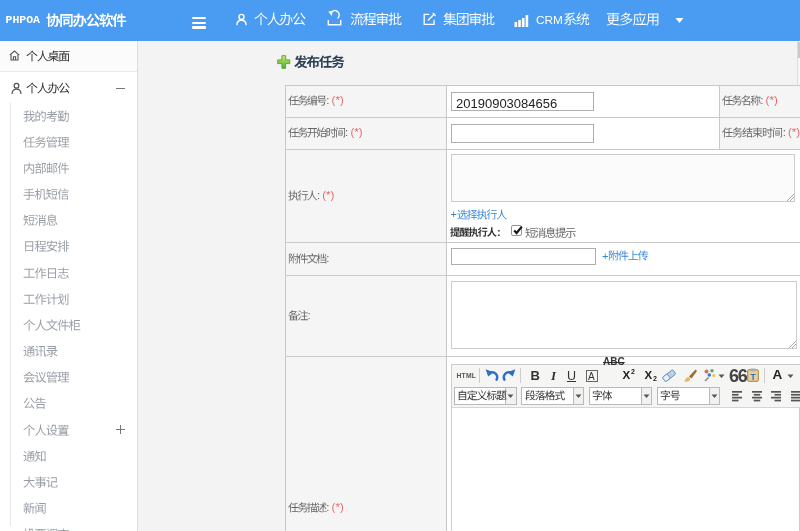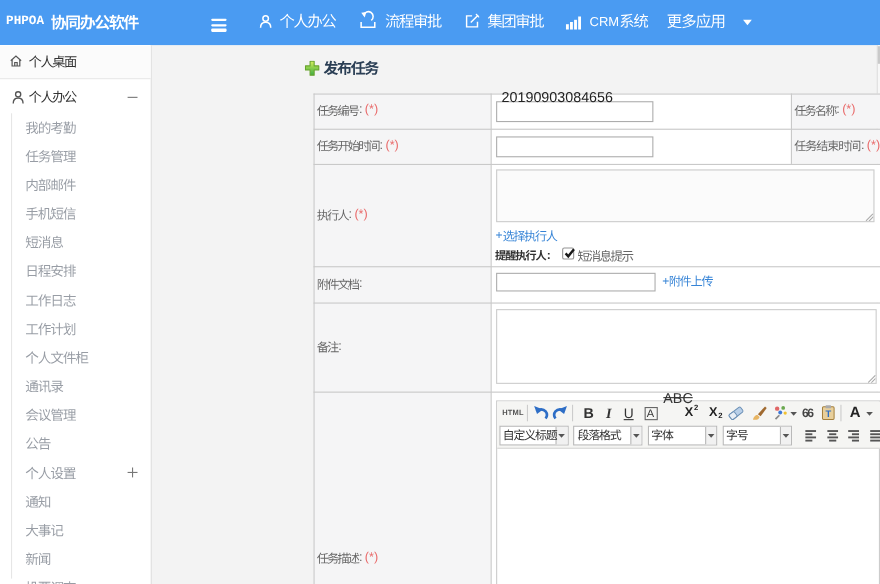--- a/index.html
+++ b/index.html
@@ -357,21 +357,21 @@
     <g transform="translate(0,9.62)" fill="#666">
       <path transform="translate(0.0,0) scale(0.011000,-0.011000)" d="M343 31V-41H944V31H677V340H960V412H677V691C767 708 852 729 920 752L864 815C741 770 523 731 337 706C345 689 356 661 359 643C437 652 520 663 601 677V412H304V340H601V31ZM295 840C232 683 130 529 22 431C36 413 60 374 68 356C108 395 148 441 186 492V-80H260V603C301 671 338 744 367 817Z"></path>
       <path transform="translate(9.4,0) scale(0.011000,-0.011000)" d="M446 381C442 345 435 312 427 282H126V216H404C346 87 235 20 57 -14C70 -29 91 -62 98 -78C296 -31 420 53 484 216H788C771 84 751 23 728 4C717 -5 705 -6 684 -6C660 -6 595 -5 532 1C545 -18 554 -46 556 -66C616 -69 675 -70 706 -69C742 -67 765 -61 787 -41C822 -10 844 66 866 248C868 259 870 282 870 282H505C513 311 519 342 524 375ZM745 673C686 613 604 565 509 527C430 561 367 604 324 659L338 673ZM382 841C330 754 231 651 90 579C106 567 127 540 137 523C188 551 234 583 275 616C315 569 365 529 424 497C305 459 173 435 46 423C58 406 71 376 76 357C222 375 373 406 508 457C624 410 764 382 919 369C928 390 945 420 961 437C827 444 702 463 597 495C708 549 802 619 862 710L817 741L804 737H397C421 766 442 796 460 826Z"></path>
       <path transform="translate(18.8,0) scale(0.011000,-0.011000)" d="M748 840V696H569V840H497V696H358V628H497V497H569V628H748V497H820V628H952V696H820V840ZM471 181H622V40H471ZM471 247V385H622V247ZM844 181V40H690V181ZM844 247H690V385H844ZM402 452V-78H471V-27H844V-73H916V452ZM163 839V638H42V568H163V348C112 332 65 319 28 309L47 235L163 273V14C163 0 158 -4 146 -4C134 -5 95 -5 51 -4C61 -24 70 -55 73 -73C136 -74 175 -71 199 -59C224 -48 233 -27 233 14V296L343 332L333 401L233 370V568H340V638H233V839Z"></path>
       <path transform="translate(28.2,0) scale(0.011000,-0.011000)" d="M711 784C756 747 812 693 838 659L896 699C869 733 812 784 767 819ZM68 763C122 706 188 629 217 579L280 619C249 669 182 744 127 798ZM592 830V645H320V574H555C498 424 402 275 302 198C319 185 343 159 355 142C445 219 531 352 592 496V67H666V491C755 388 844 268 885 185L945 228C894 323 780 466 678 574H939V645H666V830ZM266 483H48V413H194V110C148 94 95 52 41 1L89 -62C142 -1 194 52 231 52C254 52 285 23 327 -1C397 -41 482 -51 600 -51C695 -51 869 -45 941 -40C942 -20 954 16 962 35C865 24 717 17 602 17C495 17 408 24 344 60C309 79 286 97 266 107Z"></path>
     </g>
   </svg>
 <div style="position:absolute;left:326.3px;top:499.4px;height:17px;line-height:17px;font-size:11.5px;color:#666;font-weight:400;font-family:'Liberation Sans',sans-serif;white-space:pre">:</div>
 <div style="position:absolute;left:331.6px;top:499.4px;height:17px;line-height:17px;font-size:11.5px;color:#e96a6a;font-weight:400;font-family:'Liberation Sans',sans-serif;white-space:pre">(*)</div>
 <div style="position:absolute;left:451.0px;top:92.0px;width:143.0px;height:19.0px;background:#fff;border:1px solid #adadad;box-sizing:border-box"></div>
-<div style="position:absolute;left:456.0px;top:79px;height:20px;line-height:20px;font-size:13.0px;color:#222;font-weight:400;font-family:'Liberation Sans',sans-serif;white-space:pre">20190903084656</div>
+<div style="position:absolute;left:456.0px;top:94px;height:20px;line-height:20px;font-size:13.0px;color:#222;font-weight:400;font-family:'Liberation Sans',sans-serif;white-space:pre">20190903084656</div>
 <div style="position:absolute;left:451.0px;top:124.0px;width:143.0px;height:19.0px;background:#fff;border:1px solid #adadad;box-sizing:border-box"></div>
 <div style="position:absolute;left:451px;top:154px;width:344px;height:48px;background:#fbfbfb;border:1px solid #ccc;box-sizing:border-box"></div>
 <svg style="position:absolute;left:787px;top:194px" width="7" height="7" viewBox="0 0 7 7" stroke="#aaa" stroke-width="1">
     <path d="M0 7 L7 0 M3 7 L7 3"></path>
   </svg>
 <div style="position:absolute;left:450.5px;top:206.2px;height:16px;line-height:16px;font-size:11.0px;color:#3583d6;font-weight:400;font-family:'Liberation Sans',sans-serif;white-space:pre">+</div>
 <svg style="position:absolute;left:456.5px;top:208.8px;overflow:visible;" width="49" height="14">
     <g transform="translate(0,9.62)" fill="#3583d6">
       <path transform="translate(0.0,0) scale(0.011000,-0.011000)" d="M61 765C119 716 187 646 216 597L278 644C246 692 177 760 118 806ZM446 810C422 721 380 633 326 574C344 565 376 545 390 534C413 562 435 597 455 636H603V490H320V423H501C484 292 443 197 293 144C309 130 331 102 339 83C507 149 557 264 576 423H679V191C679 115 696 93 771 93C786 93 854 93 869 93C932 93 952 125 959 252C938 257 907 268 893 282C890 177 886 163 861 163C847 163 792 163 782 163C756 163 753 166 753 191V423H951V490H678V636H909V701H678V836H603V701H485C498 731 509 763 518 795ZM251 456H56V386H179V83C136 63 90 27 45 -15L95 -80C152 -18 206 34 243 34C265 34 296 5 335 -19C401 -58 484 -68 600 -68C698 -68 867 -63 945 -58C946 -36 958 1 966 20C867 10 715 3 601 3C495 3 411 9 349 46C301 74 278 98 251 100Z"></path>
       <path transform="translate(9.8,0) scale(0.011000,-0.011000)" d="M177 839V639H46V569H177V356C124 340 75 326 36 315L55 242L177 281V12C177 -1 172 -5 160 -6C148 -6 109 -7 66 -5C76 -26 85 -57 88 -76C152 -76 191 -75 216 -62C241 -50 250 -29 250 12V305L366 343L356 412L250 379V569H369V639H250V839ZM804 719C768 667 719 621 662 581C610 621 566 667 532 719ZM396 787V719H460C497 652 546 594 604 544C526 497 438 462 353 441C367 426 385 398 393 380C484 407 577 447 660 500C738 446 829 405 928 379C938 399 959 427 974 442C880 462 794 496 720 542C799 602 866 677 909 765L864 790L851 787ZM620 412V324H417V256H620V153H366V85H620V-82H695V85H957V153H695V256H885V324H695V412Z"></path>
@@ -428,21 +428,21 @@
 <svg style="position:absolute;left:501.5px;top:368px" width="14" height="15" viewBox="0 0 14 15">
     <path d="M11 6 C9 3.4 5 3.6 3 6 C1.4 8 1.6 10.6 3 12.4" fill="none" stroke="#2e6ec6" stroke-width="2.4"></path>
     <path d="M13.4 1.2 L10.8 8.4 L5.4 4.2 Z" fill="#2e6ec6"></path>
   </svg>
 <div style="position:absolute;left:520px;top:368px;width:1px;height:15px;background:#ccc"></div>
 <div style="position:absolute;left:530.5px;top:366.2px;height:20px;line-height:20px;font-size:13.0px;color:#333;font-weight:700;font-family:'Liberation Sans',sans-serif;white-space:pre">B</div>
 <div style="position:absolute;left:551.0px;top:366.2px;height:20px;line-height:20px;font-size:13.0px;color:#333;font-weight:700;font-family:'Liberation Serif',sans-serif;white-space:pre"><i>I</i></div>
 <div style="position:absolute;left:567.0px;top:366.6px;height:19px;line-height:19px;font-size:12.5px;color:#333;font-weight:400;font-family:'Liberation Sans',sans-serif;white-space:pre"><u>U</u></div>
 <div style="position:absolute;left:585.5px;top:369.5px;width:12px;height:12px;border:1px solid #666;box-sizing:border-box"></div>
 <div style="position:absolute;left:588.0px;top:368.5px;height:15px;line-height:15px;font-size:10.0px;color:#333;font-weight:400;font-family:'Liberation Sans',sans-serif;white-space:pre">A</div>
-<div style="position:absolute;left:603.0px;top:356px;height:11px;line-height:11px;font-size:13px;color:#333;font-weight:400;font-family:'Liberation Sans',sans-serif;white-space:pre"><s>ABC</s></div>
+<div style="position:absolute;left:603.0px;top:356px;height:11px;line-height:11px;font-size:10px;color:#333;font-weight:700;font-family:'Liberation Sans',sans-serif;white-space:pre"><s>ABC</s></div>
 <div style="position:absolute;left:622.5px;top:367.4px;height:17px;line-height:17px;font-size:11.5px;color:#222;font-weight:700;font-family:'Liberation Sans',sans-serif;white-space:pre">X</div>
 <div style="position:absolute;left:631.0px;top:367.2px;height:10px;line-height:10px;font-size:7.0px;color:#222;font-weight:700;font-family:'Liberation Sans',sans-serif;white-space:pre">2</div>
 <div style="position:absolute;left:644.5px;top:367.4px;height:17px;line-height:17px;font-size:11.5px;color:#222;font-weight:700;font-family:'Liberation Sans',sans-serif;white-space:pre">X</div>
 <div style="position:absolute;left:653.0px;top:373.8px;height:10px;line-height:10px;font-size:7.0px;color:#222;font-weight:700;font-family:'Liberation Sans',sans-serif;white-space:pre">2</div>
 <svg style="position:absolute;left:662px;top:369px" width="14" height="13" viewBox="0 0 14 13">
     <g transform="rotate(-38 7 6.5)">
       <rect x="0.5" y="4" width="13" height="5.5" rx="1.2" fill="#b8cfe8" stroke="#6a8fb5" stroke-width="0.9"></rect>
       <rect x="0.5" y="4" width="6" height="5.5" rx="1.2" fill="#e8eef5" stroke="#6a8fb5" stroke-width="0.9"></rect>
     </g>
   </svg>
@@ -453,21 +453,21 @@
 <svg style="position:absolute;left:703px;top:367.5px" width="13" height="14" viewBox="0 0 13 14">
     <circle cx="3.5" cy="3.5" r="2" fill="#e06666"></circle>
     <circle cx="9" cy="2.8" r="1.7" fill="#6aa84f"></circle>
     <circle cx="6.3" cy="7" r="1.8" fill="#3c78d8"></circle>
     <circle cx="10.8" cy="7.5" r="1.5" fill="#f1c232"></circle>
     <path d="M2 13 L5.5 9.5" stroke="#888" stroke-width="1.6"></path>
   </svg>
 <svg style="position:absolute;left:717.5px;top:374px" width="7" height="5" viewBox="0 0 7 5" fill="#555">
     <path d="M0.5 0.5 L3.5 4 L6.5 0.5 Z"></path>
   </svg>
-<div style="position:absolute;left:729.0px;top:366.6px;height:19px;line-height:19px;font-size:11px;color:#444;font-weight:700;font-family:'Liberation Sans',sans-serif;white-space:pre;letter-spacing:-1.2px">66</div>
+<div style="position:absolute;left:729.0px;top:366.6px;height:19px;line-height:19px;font-size:18px;color:#444;font-weight:700;font-family:'Liberation Sans',sans-serif;white-space:pre;letter-spacing:-1.2px">66</div>
 <svg style="position:absolute;left:746.5px;top:368px" width="12" height="14" viewBox="0 0 12 14">
     <rect x="0.7" y="1.8" width="10.6" height="11.5" rx="1" fill="#e8cf9b" stroke="#a5803d" stroke-width="1"></rect>
     <rect x="3.5" y="0.4" width="5" height="2.8" rx="0.6" fill="#aaa"></rect>
     <text x="6" y="11.5" font-size="8.5" font-weight="bold" fill="#2f6fc4" text-anchor="middle" font-family="Liberation Sans">T</text>
   </svg>
 <div style="position:absolute;left:764px;top:368px;width:1px;height:15px;background:#ccc"></div>
 <div style="position:absolute;left:772.5px;top:365.4px;height:20px;line-height:20px;font-size:13.5px;color:#222;font-weight:700;font-family:'Liberation Sans',sans-serif;white-space:pre">A</div>
 <svg style="position:absolute;left:786.5px;top:374px" width="7" height="5" viewBox="0 0 7 5" fill="#555">
     <path d="M0.5 0.5 L3.5 4 L6.5 0.5 Z"></path>
   </svg>

